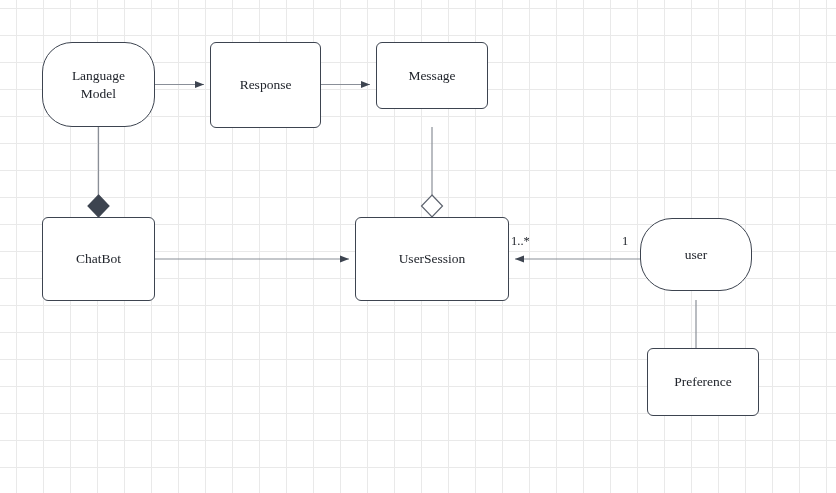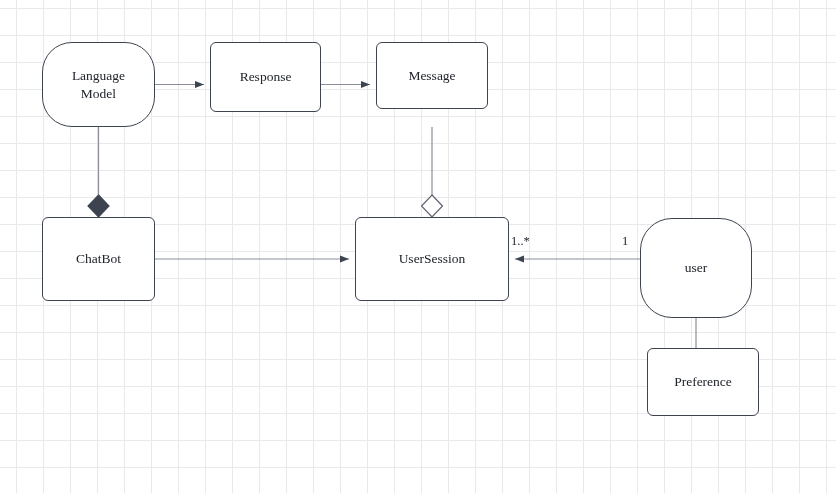--- a/index.html
+++ b/index.html
@@ -99,37 +99,37 @@
     <g>
       <line x1="696" y1="300" x2="696" y2="348" stroke="#8a8f98" stroke-width="1.2"></line>
     </g>
   </svg>
 
   <div class="node" style="left:42px; top:42px; width:113px; height:85px;border-radius:30px;">
     <span class="node-label">Language
 Model</span>
   </div>
 
-  <div class="node" style="left:210px; top:42px; width:111px; height:70px;">
+  <div class="node" style="left:210px; top:42px; width:111px; height:86px;">
     <span class="node-label">Response</span>
   </div>
 
   <div class="node" style="left:376px; top:42px; width:112px; height:67px;">
     <span class="node-label">Message</span>
   </div>
 
   <div class="node" style="left:42px; top:217px; width:113px; height:84px;">
     <span class="node-label">ChatBot</span>
   </div>
 
   <div class="node" style="left:355px; top:217px; width:154px; height:84px;">
     <span class="node-label">UserSession</span>
   </div>
 
-  <div class="node" style="left:640px; top:218px; width:112px; height:100px;border-radius:32px;">
+  <div class="node" style="left:640px; top:218px; width:112px; height:73px;border-radius:32px;">
     <span class="node-label">user</span>
   </div>
 
   <div class="node" style="left:647px; top:348px; width:112px; height:68px;">
     <span class="node-label">Preference</span>
   </div>
 
   <div class="edge-label" style="left:511px; top:235px;">1..*</div>
 
   <div class="edge-label" style="left:622px; top:235px;">1</div>

